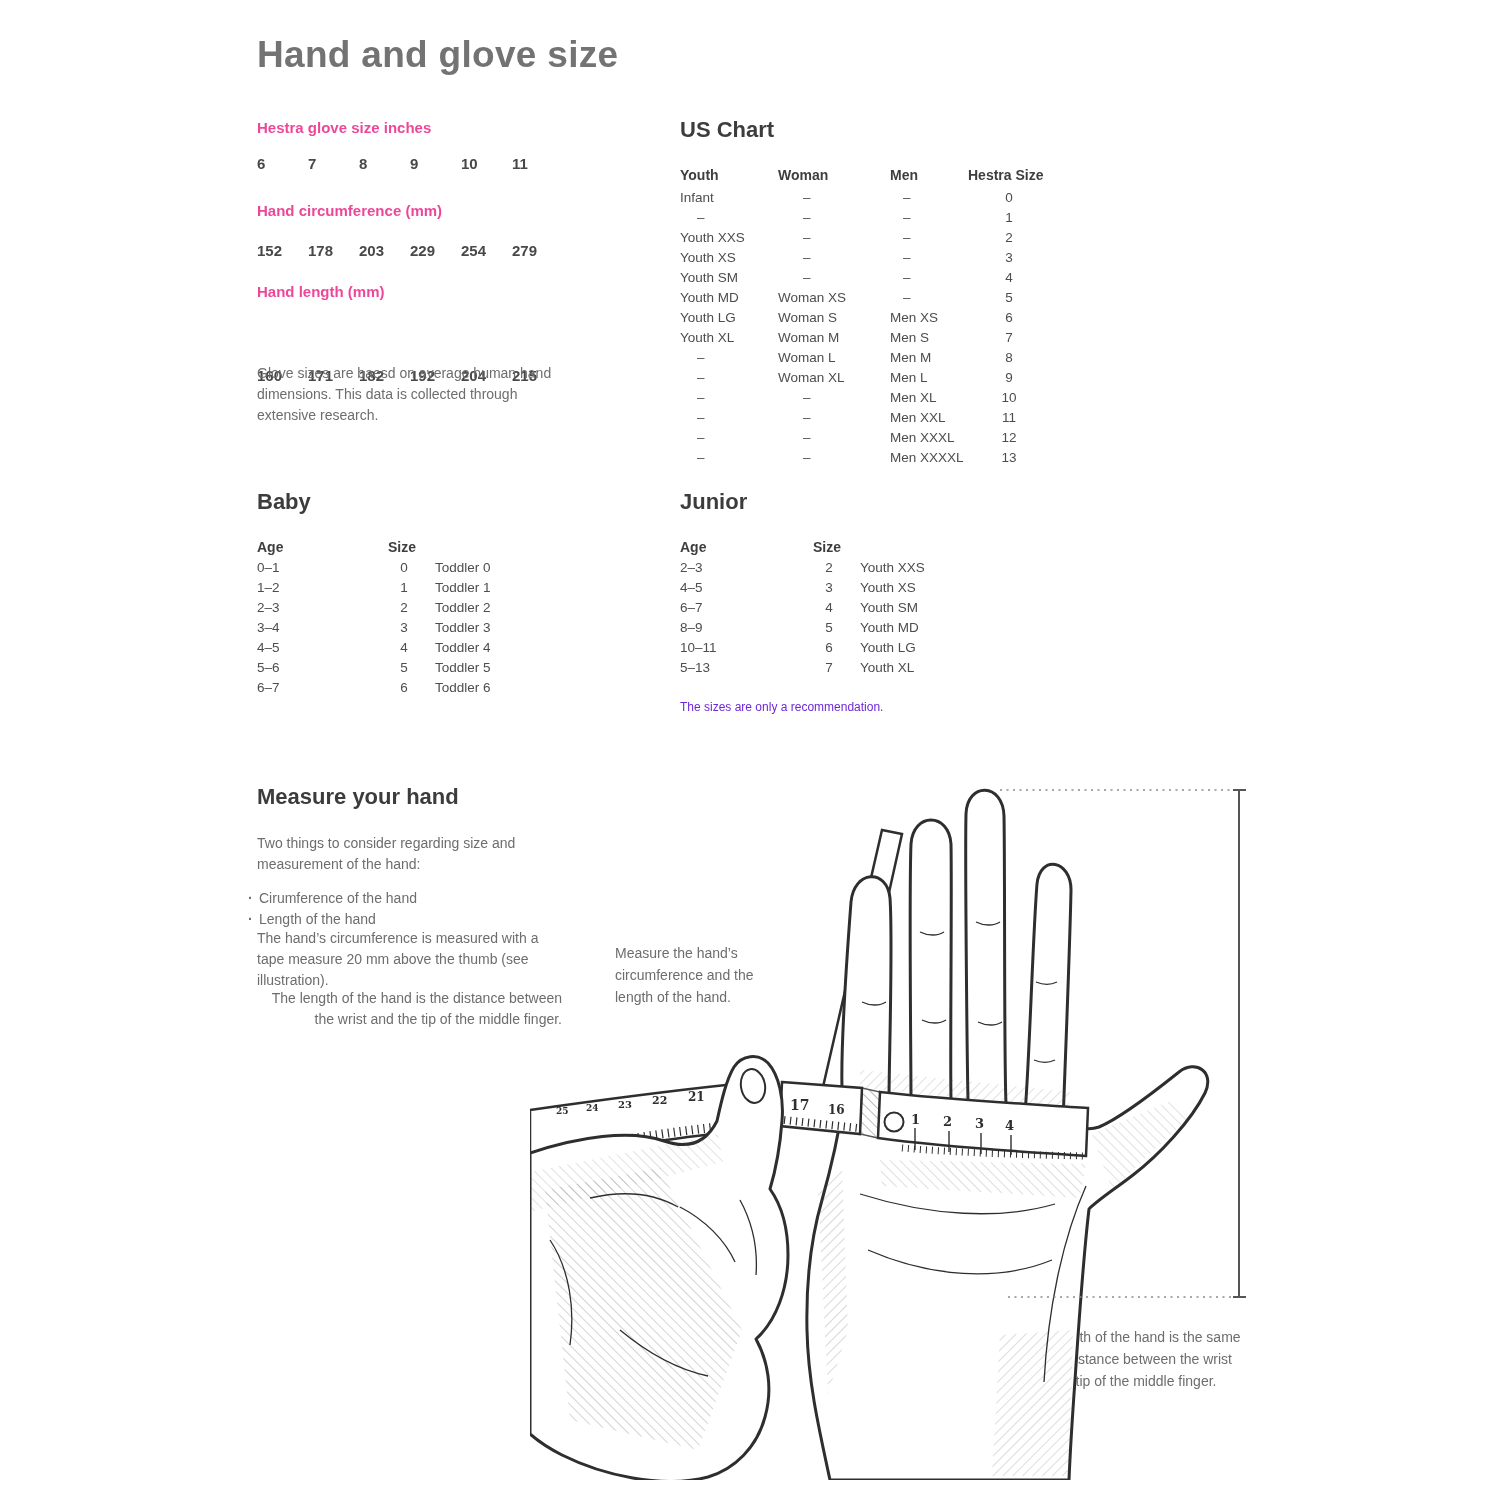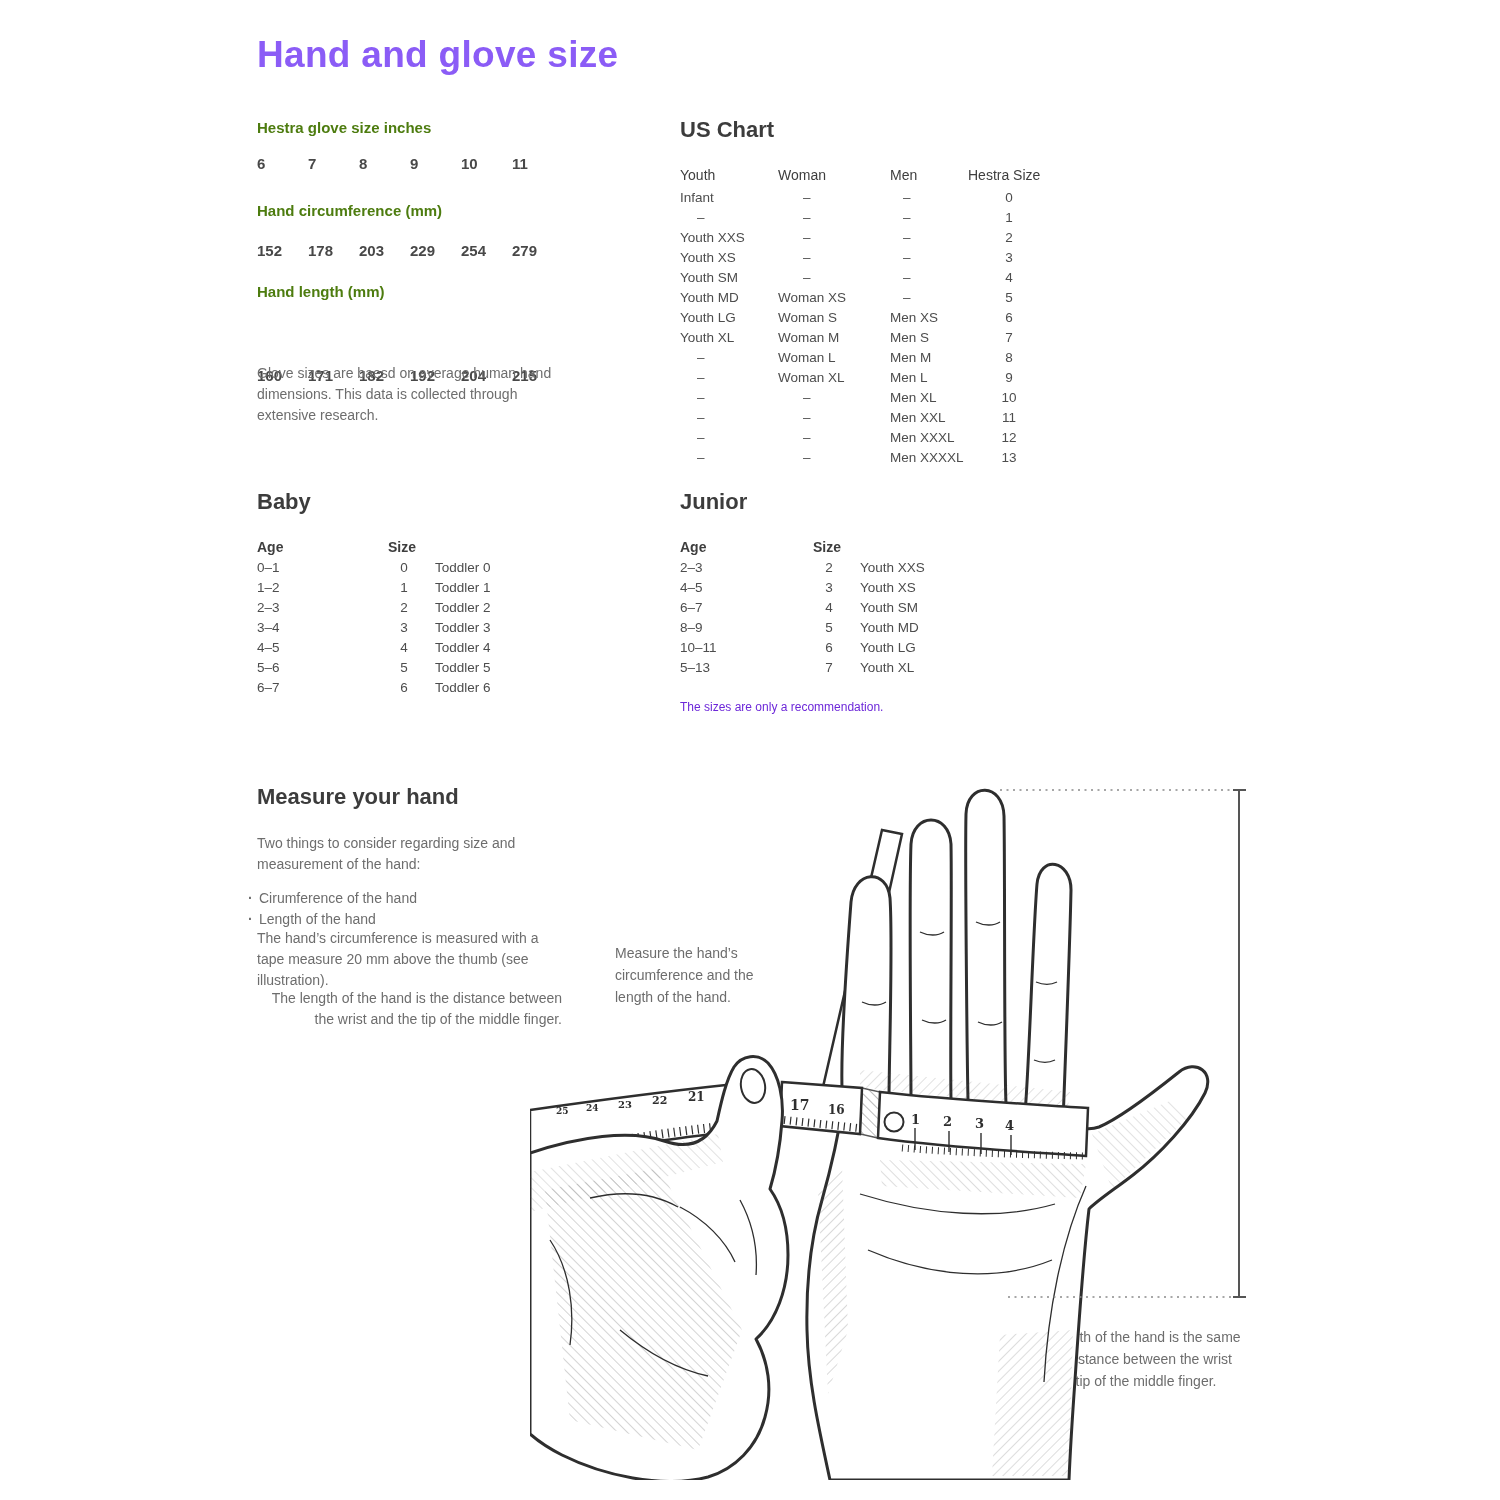--- a/index.html
+++ b/index.html
@@ -1,37 +1,37 @@
 <!DOCTYPE html>
 <html><head>
 <meta charset="utf-8">
 <style>
   * { box-sizing: border-box; margin: 0; padding: 0; }
   html,body { width:1500px; height:1500px; background:#ffffff; }
   body { font-family:"Liberation Sans", sans-serif; color:#4a4a4a; position:relative; }
   .abs { position:absolute; }
 
   
-  .page-title { font-size:37px; font-weight:700; color:#8b5cf6; letter-spacing:.3px; }
+  .page-title { font-size:37px; font-weight:700; color:#737373; letter-spacing:.3px; }
   .section-title { font-size:22px; font-weight:700; color:#3c3c3c; }
 
   
-  .bold-label { font-size:15px; font-weight:700; color:#4d7c0f; }
+  .bold-label { font-size:15px; font-weight:700; color:#ec4899; }
   .num-row { display:flex; }
   .num-row span { width:51px; font-size:15px; font-weight:700; color:#484848; }
   .note { font-size:14px; line-height:21px; color:#6d6d6d; width:305px; }
 
   
   .us-table { font-size:13.5px; color:#4d4d4d; }
   .us-row { display:flex; height:20px; line-height:20px; }
   .us-row .c1 { width:98px; }
   .us-row .c2 { width:112px; }
   .us-row .c3 { width:78px; }
   .us-row .c4 { width:82px; text-align:center; }
-  .us-head { font-weight:400; color:#3e3e3e; font-size:14px; height:23px; }
+  .us-head { font-weight:700; color:#3e3e3e; font-size:14px; height:23px; }
   .us-head .c4 { text-align:left; }
   .us-table .c1.dash { padding-left:17px; }
   .us-table .c2.dash { padding-left:25px; }
   .us-table .c3.dash { padding-left:13px; }
 
   
   .mini-table { font-size:13.5px; color:#4d4d4d; }
   .mini-row { display:flex; height:20px; line-height:20px; }
   .mini-row .m1 { width:95px; }
   .mini-row .m2 { width:32px; text-align:center;margin-left:36px; }

